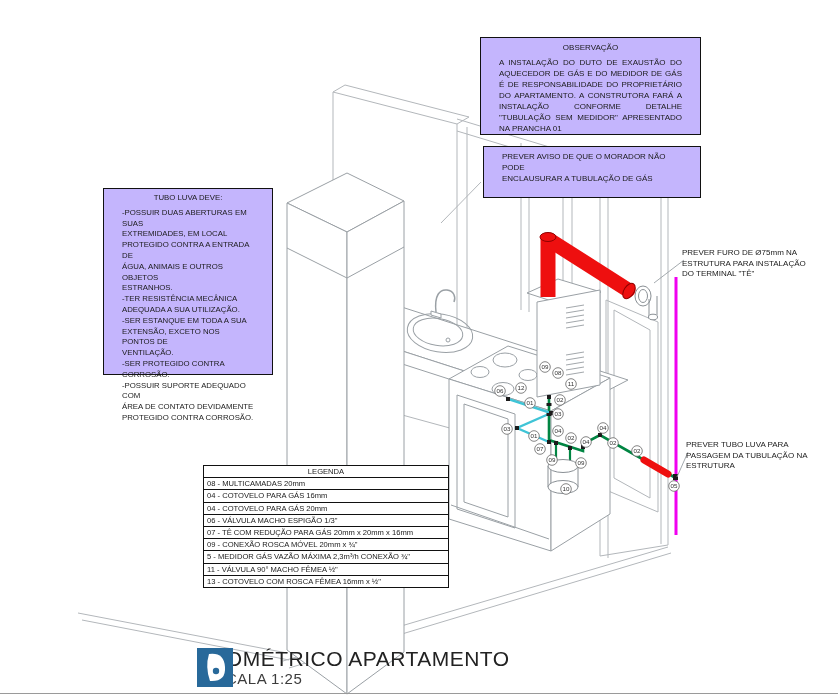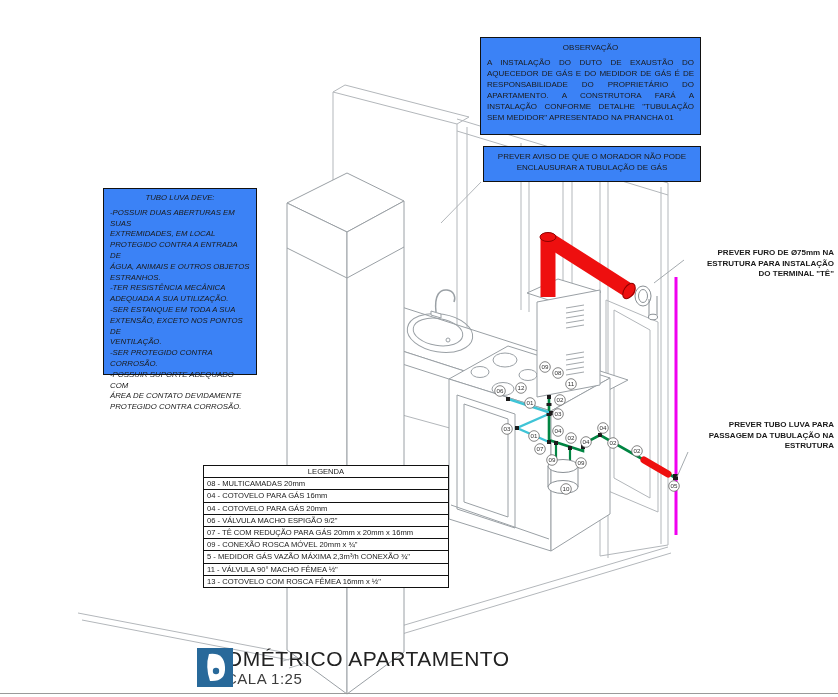--- a/index.html
+++ b/index.html
@@ -1,24 +1,24 @@
 <!DOCTYPE html>
 <html><head>
 <meta charset="utf-8">
 <style>
   html,body{margin:0;padding:0;background:#fff;}
   #canvas{position:relative;width:838px;height:697px;background:#fff;overflow:hidden;
           font-family:"Liberation Sans",sans-serif;color:#1a1a1a;}
   svg{position:absolute;left:0;top:0;}
-  .notebox{position:absolute;background:#3b82f6;border:1.2px solid #111;box-sizing:border-box;
-           font-size:8px;line-height:11px;padding:4px 6px;}
+  .notebox{position:absolute;background:#c4b5fd;border:1.2px solid #111;box-sizing:border-box;
+           font-size:8px;line-height:11px;padding:4px 18px;}
   .notebox .ttl{text-align:center;margin-bottom:4px;}
   .just{text-align:justify;}
   .pre{white-space:pre-line;}
-  .callout{position:absolute;font-size:8px;line-height:10.5px;text-align:right;white-space:pre-line;font-weight:bold;}
+  .callout{position:absolute;font-size:8px;line-height:10.5px;text-align:left;white-space:pre-line;}
   .legend{position:absolute;left:203px;top:465px;width:246px;border:1px solid #111;
           box-sizing:border-box;background:#fff;font-size:7.6px;}
   .legend .lrow{height:11.2px;line-height:11.2px;border-top:1px solid #111;padding-left:3px;
                 white-space:nowrap;overflow:hidden;}
   .legend .lhead{border-top:none;text-align:center;padding-left:0;}
   .titleblock{position:absolute;left:197px;top:648px;display:flex;align-items:flex-start;}
   .titletext{margin-left:8px;}
   .maintitle{font-size:21px;line-height:22px;color:#222;letter-spacing:.5px;}
   .scale{font-size:15px;line-height:17px;color:#3c3c3c;letter-spacing:.5px;}
   .bottomrule{position:absolute;left:0;top:693px;width:838px;border-top:1px solid #9a9a9a;}
@@ -188,26 +188,26 @@
       <path d="M684,260 L654,283"></path>
       <path d="M688,452 L677,477"></path>
     </g>
   </svg>
 
   <div class="notebox" style="left:480px;top:37px;width:221px;height:98px;">
     <div class="ttl">OBSERVAÇÃO</div>
     <div class="just">A INSTALAÇÃO DO DUTO DE EXAUSTÃO DO AQUECEDOR DE GÁS E DO MEDIDOR DE GÁS É DE RESPONSABILIDADE DO PROPRIETÁRIO DO APARTAMENTO. A CONSTRUTORA FARÁ A INSTALAÇÃO CONFORME DETALHE "TUBULAÇÃO SEM MEDIDOR" APRESENTADO NA PRANCHA 01</div>
   </div>
 
-  <div class="notebox" style="left:483px;top:146px;width:218px;height:36px;text-align:center;">
+  <div class="notebox" style="left:483px;top:146px;width:218px;height:52px;">
     <div class="pre">PREVER AVISO DE QUE O MORADOR NÃO PODE
 ENCLAUSURAR A TUBULAÇÃO DE GÁS</div>
   </div>
 
-  <div class="notebox" style="left:103px;top:188px;width:154px;height:187px;line-height:10.8px;font-size:7.8px;font-style:italic;">
+  <div class="notebox" style="left:103px;top:188px;width:170px;height:187px;line-height:10.8px;font-size:7.8px;">
     <div class="ttl">TUBO LUVA DEVE:</div>
     <div class="pre">-POSSUIR DUAS ABERTURAS EM SUAS
 EXTREMIDADES, EM LOCAL
 PROTEGIDO CONTRA A ENTRADA DE
 ÁGUA, ANIMAIS E OUTROS OBJETOS
 ESTRANHOS.
 -TER RESISTÊNCIA MECÂNICA
 ADEQUADA A SUA UTILIZAÇÃO.
 -SER ESTANQUE EM TODA A SUA
 EXTENSÃO, EXCETO NOS PONTOS DE
@@ -215,30 +215,30 @@
 -SER PROTEGIDO CONTRA
 CORROSÃO.
 -POSSUIR SUPORTE ADEQUADO COM
 ÁREA DE CONTATO DEVIDAMENTE
 PROTEGIDO CONTRA CORROSÃO.</div>
   </div>
 
   <div class="callout" style="left:682px;top:248px;width:152px;">PREVER FURO DE Ø75mm NA
 ESTRUTURA PARA INSTALAÇÃO
 DO TERMINAL "TÊ"</div>
-  <div class="callout" style="left:686px;top:420px;width:148px;">PREVER TUBO LUVA PARA
+  <div class="callout" style="left:686px;top:440px;width:148px;">PREVER TUBO LUVA PARA
 PASSAGEM DA TUBULAÇÃO NA
 ESTRUTURA</div>
 
   <div class="legend">
     <div class="lrow lhead">LEGENDA</div>
     <div class="lrow">08 - MULTICAMADAS 20mm</div>
     <div class="lrow">04 - COTOVELO PARA GÁS 16mm</div>
     <div class="lrow">04 - COTOVELO PARA GÁS 20mm</div>
-    <div class="lrow">06 - VÁLVULA MACHO ESPIGÃO 9/2"</div>
+    <div class="lrow">06 - VÁLVULA MACHO ESPIGÃO 1/3"</div>
     <div class="lrow">07 - TÊ COM REDUÇÃO PARA GÁS 20mm x 20mm x 16mm</div>
     <div class="lrow">09 - CONEXÃO ROSCA MÓVEL 20mm x ¾"</div>
     <div class="lrow">5 - MEDIDOR GÁS VAZÃO MÁXIMA 2,3m³/h CONEXÃO ¾"</div>
     <div class="lrow">11 - VÁLVULA 90° MACHO FÊMEA ½"</div>
     <div class="lrow">13 - COTOVELO COM ROSCA FÊMEA 16mm x ½"</div>
   </div>
 
   <div class="titleblock">
     <svg width="36" height="39" viewBox="0 0 36 39">
       <rect x="0" y="0" width="36" height="39" fill="#28699a"></rect>

